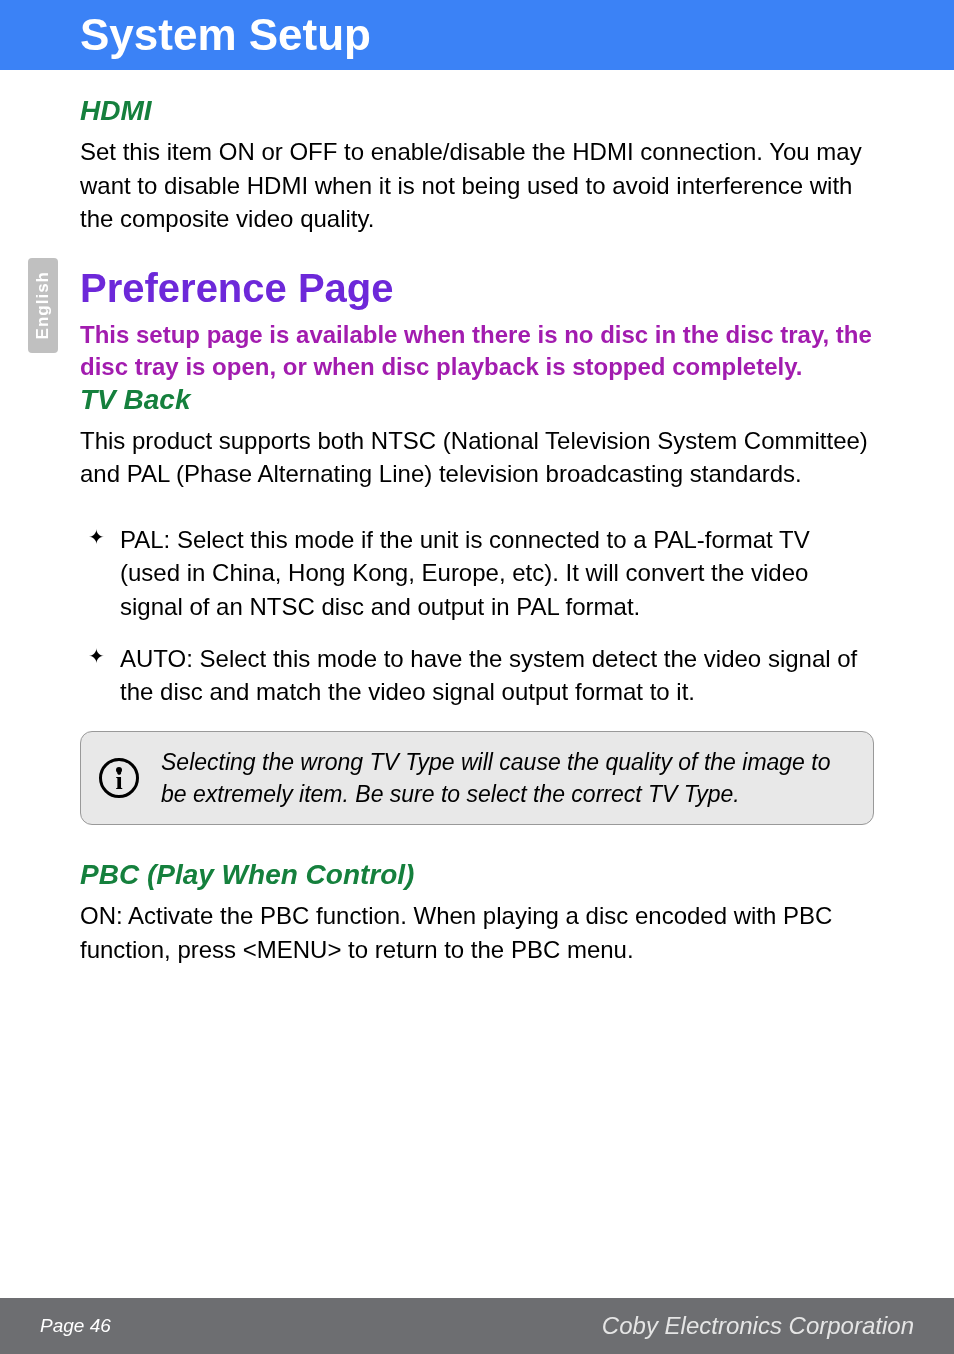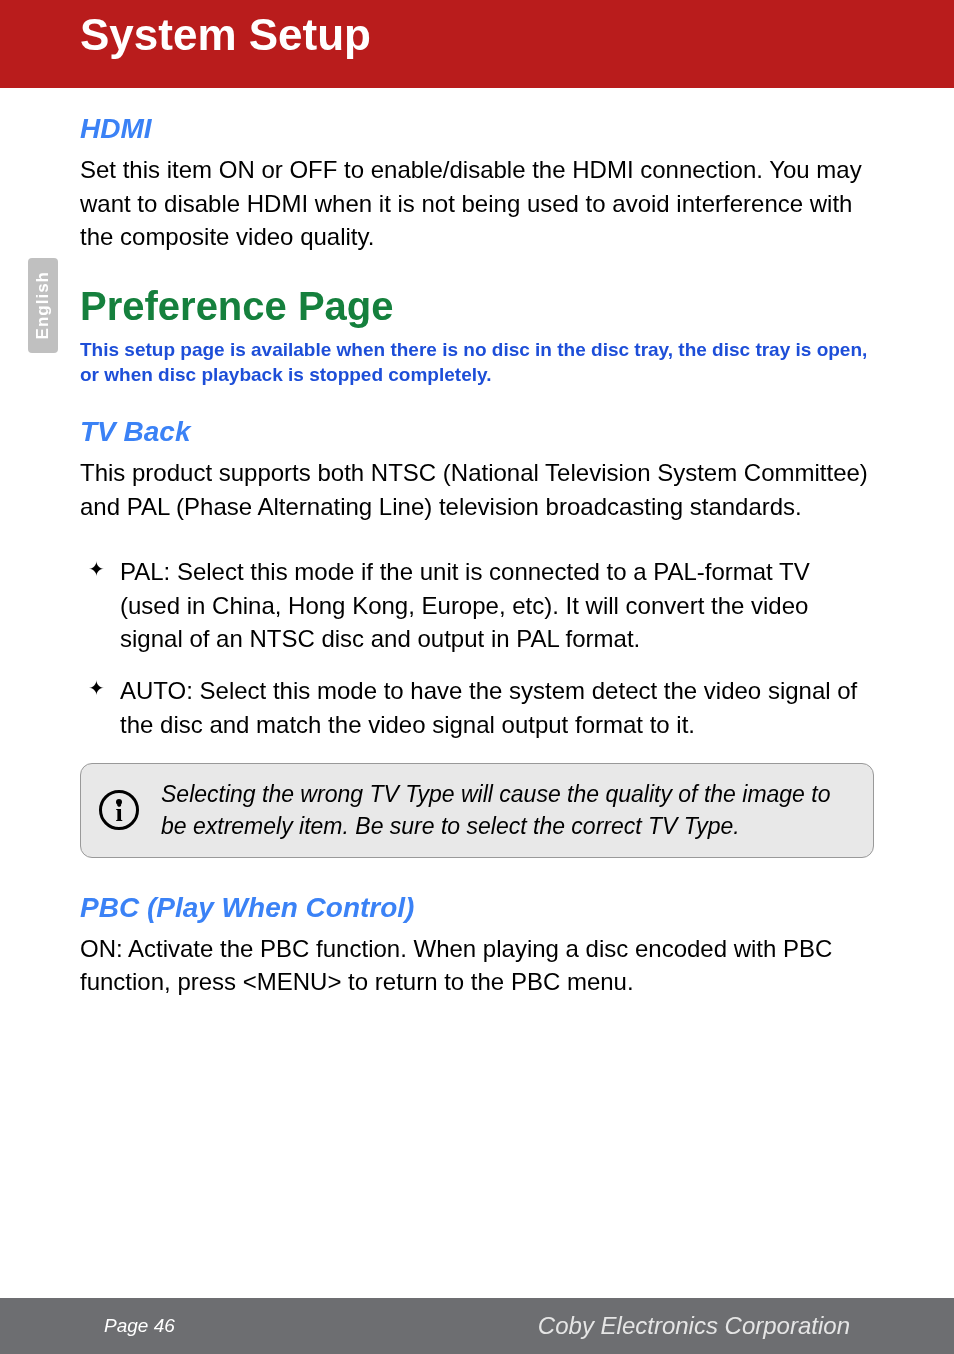--- a/index.html
+++ b/index.html
@@ -8,22 +8,22 @@
       box-sizing: border-box;
     }
     body {
       width: 954px;
       height: 1354px;
       font-family: Arial, Helvetica, sans-serif;
       background: #fff;
       position: relative;
     }
     .header-bar {
-      background: #b91c1c;
-      padding: 10px 0 28px 80px;
+      background: #3b82f6;
+      padding: 10px 0 10px 80px;
       width: 100%;
     }
     .header-title {
       color: #fff;
       font-size: 44px;
       font-weight: bold;
       font-family: 'Segoe UI', Arial, sans-serif;
     }
     .side-tab {
       position: absolute;
@@ -45,44 +45,43 @@
       transform: rotate(180deg);
       letter-spacing: 1px;
     }
     .content {
       padding: 25px 80px 0 80px;
     }
     .section-heading {
       font-size: 28px;
       font-weight: bold;
       font-style: italic;
-      color: #3b82f6;
+      color: #15803d;
       margin-bottom: 8px;
       font-family: 'Segoe UI', Arial, sans-serif;
     }
     .body-text {
       font-size: 24px;
       line-height: 1.4;
       color: #000;
       margin-bottom: 30px;
     }
     .page-heading {
       font-size: 40px;
       font-weight: bold;
-      color: #15803d;
+      color: #6d28d9;
       margin-top: 20px;
       margin-bottom: 8px;
       font-family: 'Segoe UI', Arial, sans-serif;
     }
     .bold-note {
-      font-size: 19px;
+      font-size: 24px;
       font-weight: bold;
       line-height: 1.35;
-      color: #1d4ed8;
-      margin-bottom: 28px;
+      color: #a21caf;
     }
     .bullet-list {
       list-style: none;
       padding: 0;
       margin-bottom: 22px;
       margin-top: 32px;
     }
     .bullet-list li {
       position: relative;
       padding-left: 40px;
@@ -141,21 +140,21 @@
       font-style: italic;
       line-height: 1.4;
       color: #000;
     }
     .footer {
       position: absolute;
       bottom: 0;
       left: 0;
       right: 0;
       background: #6d6e71;
-      padding: 14px 104px;
+      padding: 14px 40px;
       display: flex;
       justify-content: space-between;
       align-items: center;
     }
     .footer-left {
       color: #fff;
       font-style: italic;
       font-size: 19px;
     }
     .footer-right {

